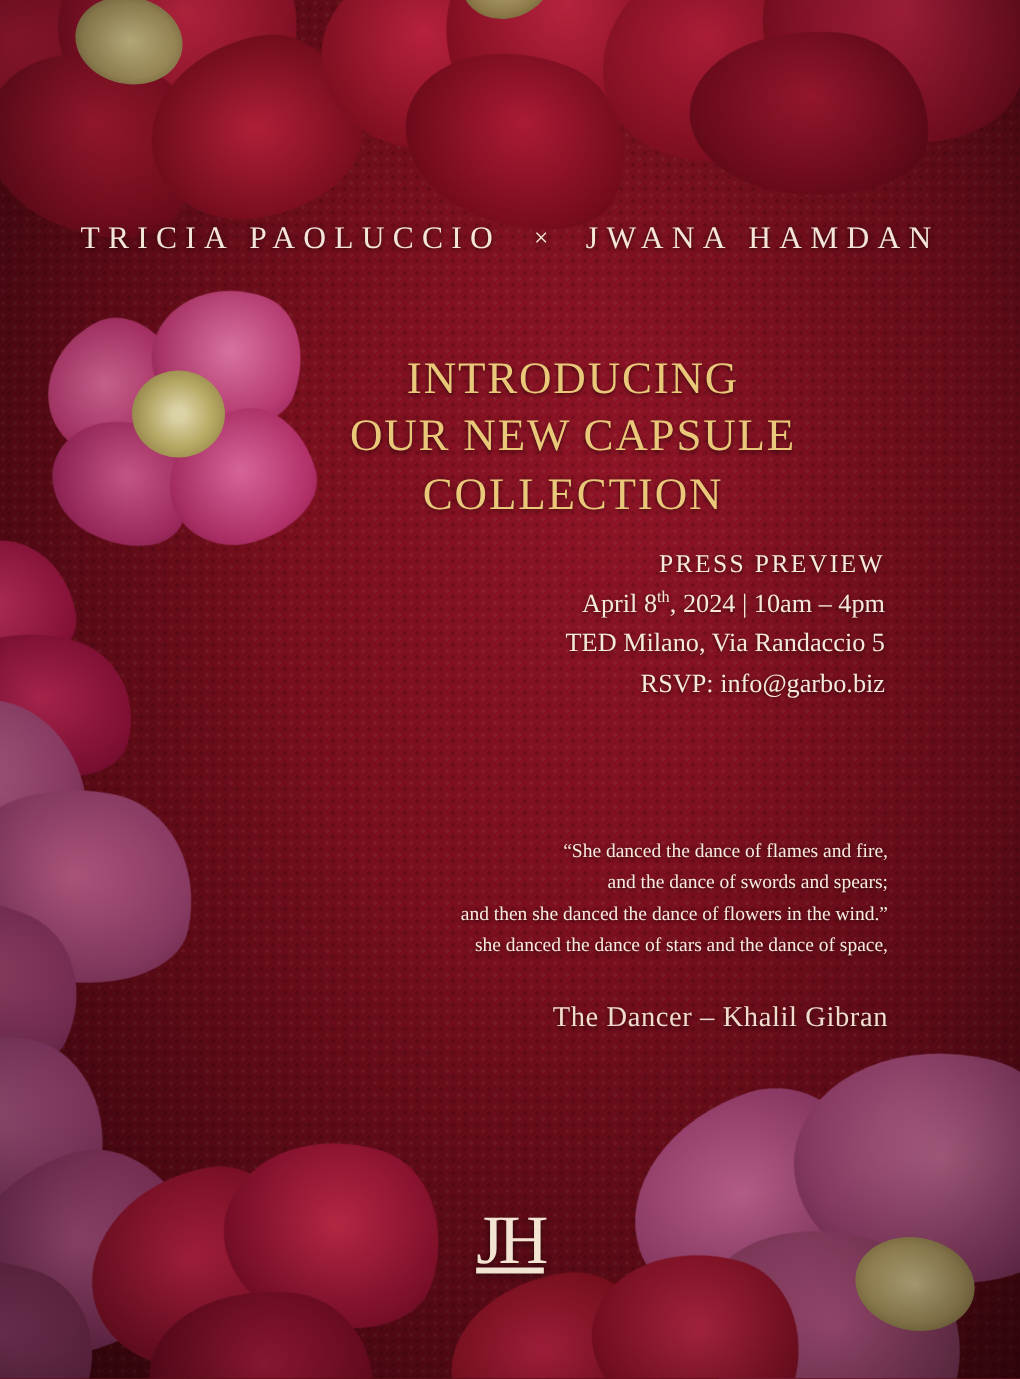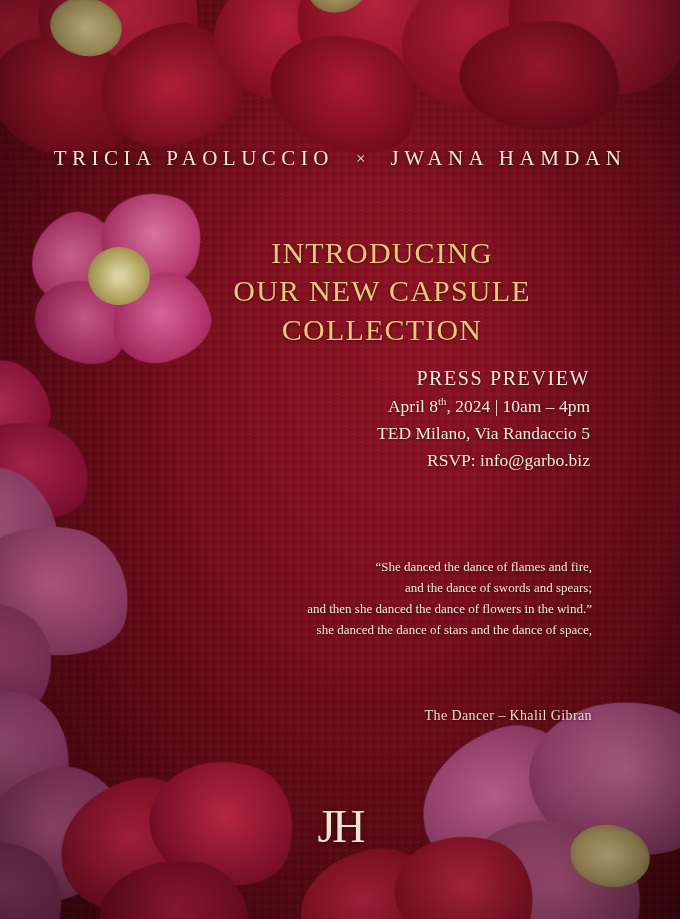--- a/index.html
+++ b/index.html
@@ -117,21 +117,21 @@
     width: 410px;
     text-align: right;
     color: #f5e9dc;
     font-family: "Liberation Serif", serif;
     font-size: 17.5px;
     line-height: 1.52;
     text-shadow: 0 1px 3px rgba(0,0,0,0.5);
   }
   .details .press {
     letter-spacing: 1.6px;
-    font-size: 20px;
+    font-size: 17px;
   }
   .details sup { font-size: 0.62em; vertical-align: super; }
 
   .quote {
     position: absolute;
     top: 556px;
     left: 110px;
     width: 482px;
     text-align: right;
     color: #f7eade;
@@ -141,37 +141,37 @@
     text-shadow: 0 1px 3px rgba(0,0,0,0.5);
   }
   .attrib {
     position: absolute;
     top: 668px;
     left: 110px;
     width: 482px;
     text-align: right;
     color: #f0ddcd;
     font-family: "Liberation Serif", serif;
-    font-size: 14px;
+    font-size: 19px;
     letter-spacing: 0.4px;
     text-shadow: 0 1px 3px rgba(0,0,0,0.5);
-    margin-top: 40px;
   }
 
   .monogram {
     position: absolute;
     top: 800px;
     left: 0;
     width: 680px;
     text-align: center;
     color: #f2e3d3;
     font-family: "Liberation Serif", serif;
     font-size: 46px;
     letter-spacing: -3px;
     text-shadow: 0 1px 5px rgba(0,0,0,0.55);
+    text-decoration: underline;
   }
 </style>
 </head>
 <body>
 
 <div class="invite">
 
   <div class="bg-base"></div>
   <div class="bg-weave"></div>
 

